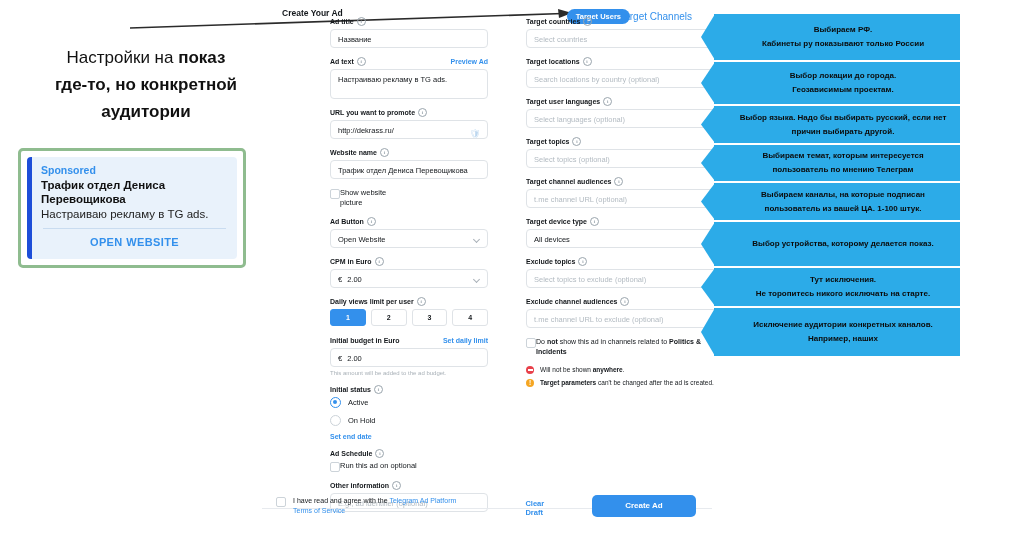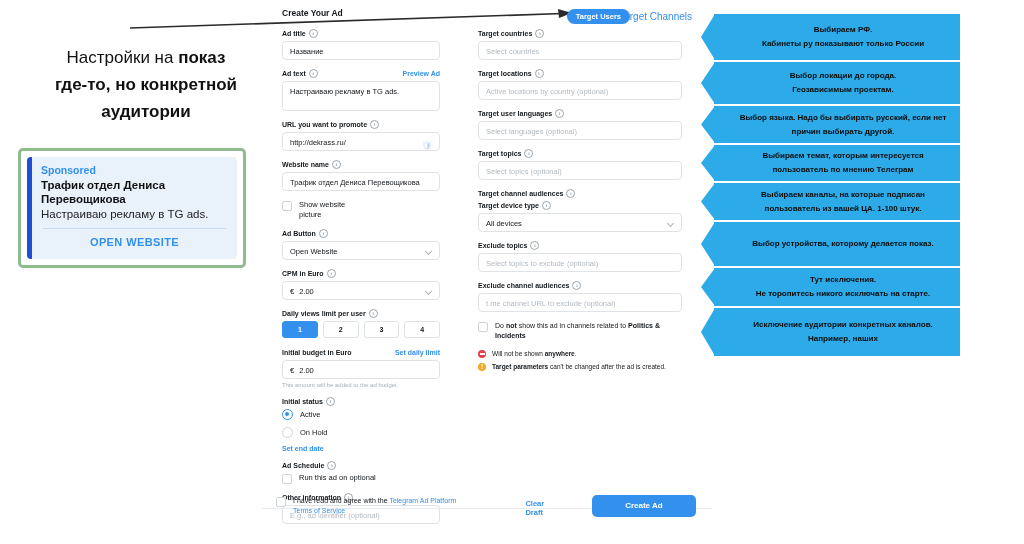--- a/index.html
+++ b/index.html
@@ -42,21 +42,21 @@
     position:absolute;left:0;top:3px;font-size:8.5px;font-weight:700;color:#14181c;
   }
   .tab-pill{
     position:absolute;top:4px;right:62px;background:#3390ec;color:#fff;
     font-size:7.5px;font-weight:600;border-radius:9px;padding:3px 9px;line-height:9px;
   }
   .tab-plain{
     position:absolute;top:7px;right:0;color:#3390ec;font-size:10px;font-weight:400;line-height:9px;
   }
 
-  .col{position:absolute;top:24px;}
+  .col{position:absolute;top:12px;margin-left:48px;}
   .col-left{left:0;width:158px;}
   .col-right{left:196px;width:204px;}
 
   .fl{ 
     font-size:7px;font-weight:700;color:#14181c;margin:0 0 3px 0;line-height:9px;
     display:flex;align-items:center;gap:3px;
   }
   .fl .rt{margin-left:auto;color:#3390ec;font-weight:600;}
   .info{
     display:inline-block;width:7px;height:7px;border:1px solid #9aa5ad;border-radius:50%;
@@ -70,21 +70,21 @@
   }
   .inp.ph{color:#b3bbc2;}
   .inp.tall{height:30px;line-height:normal;padding-top:5px;}
   .inp.sel:after{
     content:"";position:absolute;right:8px;top:7px;width:4px;height:4px;
     border-right:1px solid #aab2b9;border-bottom:1px solid #aab2b9;transform:rotate(45deg);
   }
   .inp .cur{display:inline-block;margin-right:5px;}
   .inp .lockicon{position:absolute;right:6px;top:4px;font-size:9px;color:#bcd7ef;}
 
-  .chk-row{display:flex;align-items:flex-start;gap:7px;margin-bottom:9px;}
+  .chk-row{display:flex;align-items:flex-start;margin-bottom:9px;}
   .chk{width:8px;height:8px;border:1px solid #ccd3d9;border-radius:2px;background:#fff;flex:0 0 auto;margin-top:1px;}
   .chk-lab{font-size:7.5px;color:#14181c;line-height:10px;}
   .chk-lab.two{width:60px;}
 
   .seg{display:flex;gap:5px;margin-bottom:10px;}
   .seg div{
     flex:1;height:15px;border:1px solid #dfe3e7;border-radius:3px;background:#fff;
     font-size:7px;font-weight:700;color:#14181c;text-align:center;line-height:15px;
   }
   .seg div.on{background:#3390ec;border-color:#3390ec;color:#fff;}
@@ -265,38 +265,39 @@
     <div class="fl">
       <span>Target countries</span>
       <span class="info">i</span>
     </div>
     <div class="inp ph">Select countries</div>
 
     <div class="fl">
       <span>Target locations</span>
       <span class="info">i</span>
     </div>
-    <div class="inp ph">Active locations by country (optional)</div>
+    <div class="inp ph">Search locations by country (optional)</div>
 
     <div class="fl">
       <span>Target user languages</span>
       <span class="info">i</span>
     </div>
     <div class="inp ph">Select languages (optional)</div>
 
     <div class="fl">
       <span>Target topics</span>
       <span class="info">i</span>
     </div>
     <div class="inp ph">Select topics (optional)</div>
 
     <div class="fl">
       <span>Target channel audiences</span>
       <span class="info">i</span>
     </div>
+    <div class="inp ph">t.me channel URL (optional)</div>
 
     <div class="fl">
       <span>Target device type</span>
       <span class="info">i</span>
     </div>
     <div class="inp sel">All devices</div>
 
     <div class="fl">
       <span>Exclude topics</span>
       <span class="info">i</span>

